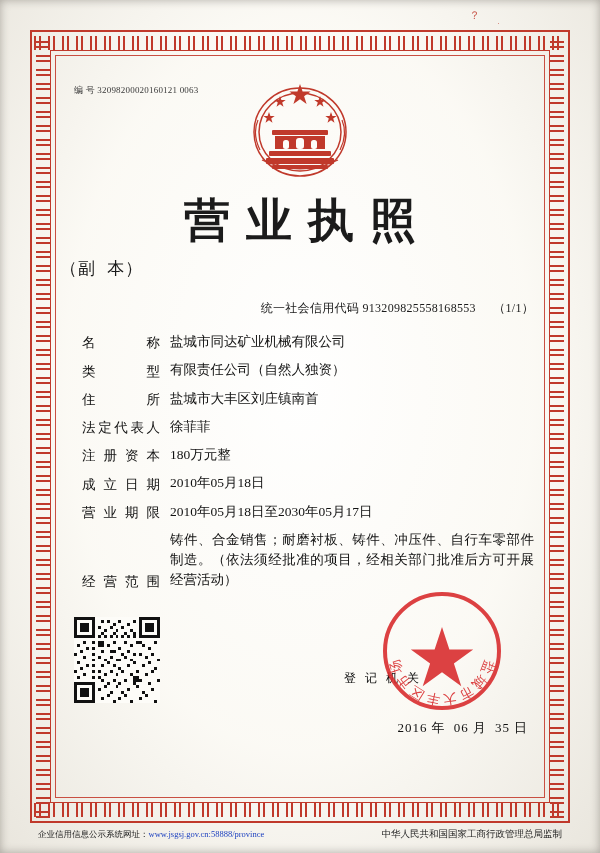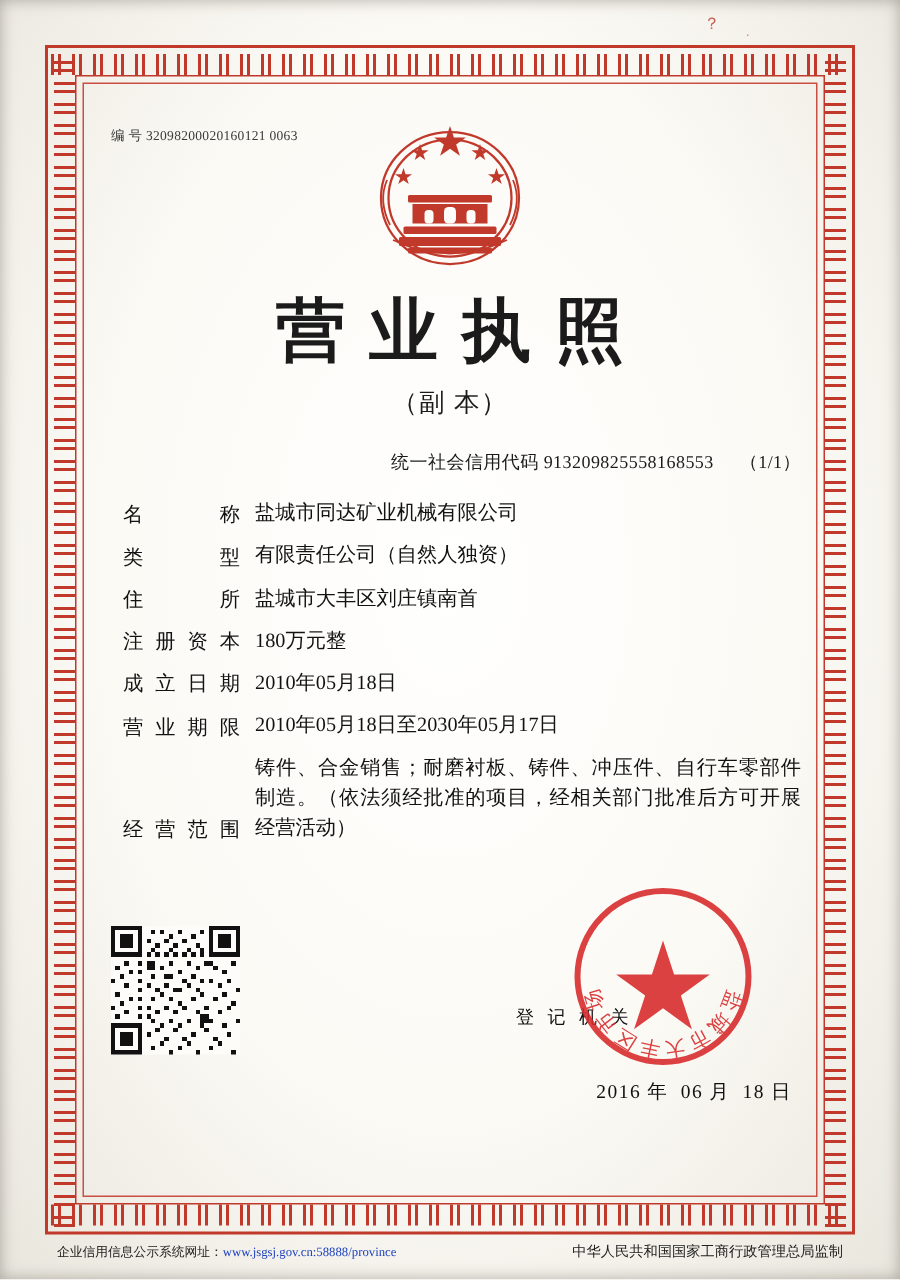--- a/index.html
+++ b/index.html
@@ -128,22 +128,22 @@
     font-weight: bold;
     font-size: 46px;
     letter-spacing: 16px;
     text-indent: 16px;
     color: #1b1b1b;
   }
   .subtitle {
     position: absolute;
     left: 0; right: 0;
     top: 197px;
-    text-align: center;
-    font-family: Liberation Serif, serif;
+    text-align: left;
+    font-family: Liberation Mono, monospace;
     font-size: 17px;
     color: #1b1b1b;
     letter-spacing: 1px;
   }
 
   .credit-code {
     position: absolute;
     right: 6px;
     top: 240px;
     font-size: 12px;
@@ -336,20 +336,24 @@
       </div>
       <div class="row">
         <div class="label">类型</div>
         <div class="value">有限责任公司（自然人独资）</div>
       </div>
       <div class="row">
         <div class="label">住所</div>
         <div class="value">盐城市大丰区刘庄镇南首</div>
       </div>
       <div class="row">
+        <div class="label">法定代表人</div>
+        <div class="value">徐菲菲</div>
+      </div>
+      <div class="row">
         <div class="label">注册资本</div>
         <div class="value">180万元整</div>
       </div>
       <div class="row">
         <div class="label">成立日期</div>
         <div class="value">2010年05月18日</div>
       </div>
       <div class="row">
         <div class="label">营业期限</div>
         <div class="value">2010年05月18日至2030年05月17日</div>
@@ -409,21 +413,21 @@
         </defs>
         <text font-family="Liberation Serif, serif" font-size="13.5" fill="#d8282a" letter-spacing="2">
           <textPath href="#sealArc" startOffset="6%">盐城市大丰区市场监督管理局</textPath>
         </text>
       </svg>
     </div>
 
     <div class="date-line">
       <span>2016</span><span>年</span>
       <span>06</span><span>月</span>
-      <span>18</span><span>日</span>
+      <span>35</span><span>日</span>
     </div>
 
   </div>
 
   <div class="footer-left">
     <span>企业信用信息公示系统网址：</span><span class="url">www.jsgsj.gov.cn:58888/province</span>
   </div>
   <div class="footer-right">中华人民共和国国家工商行政管理总局监制</div>
 
   <div class="mark-a">？</div>

